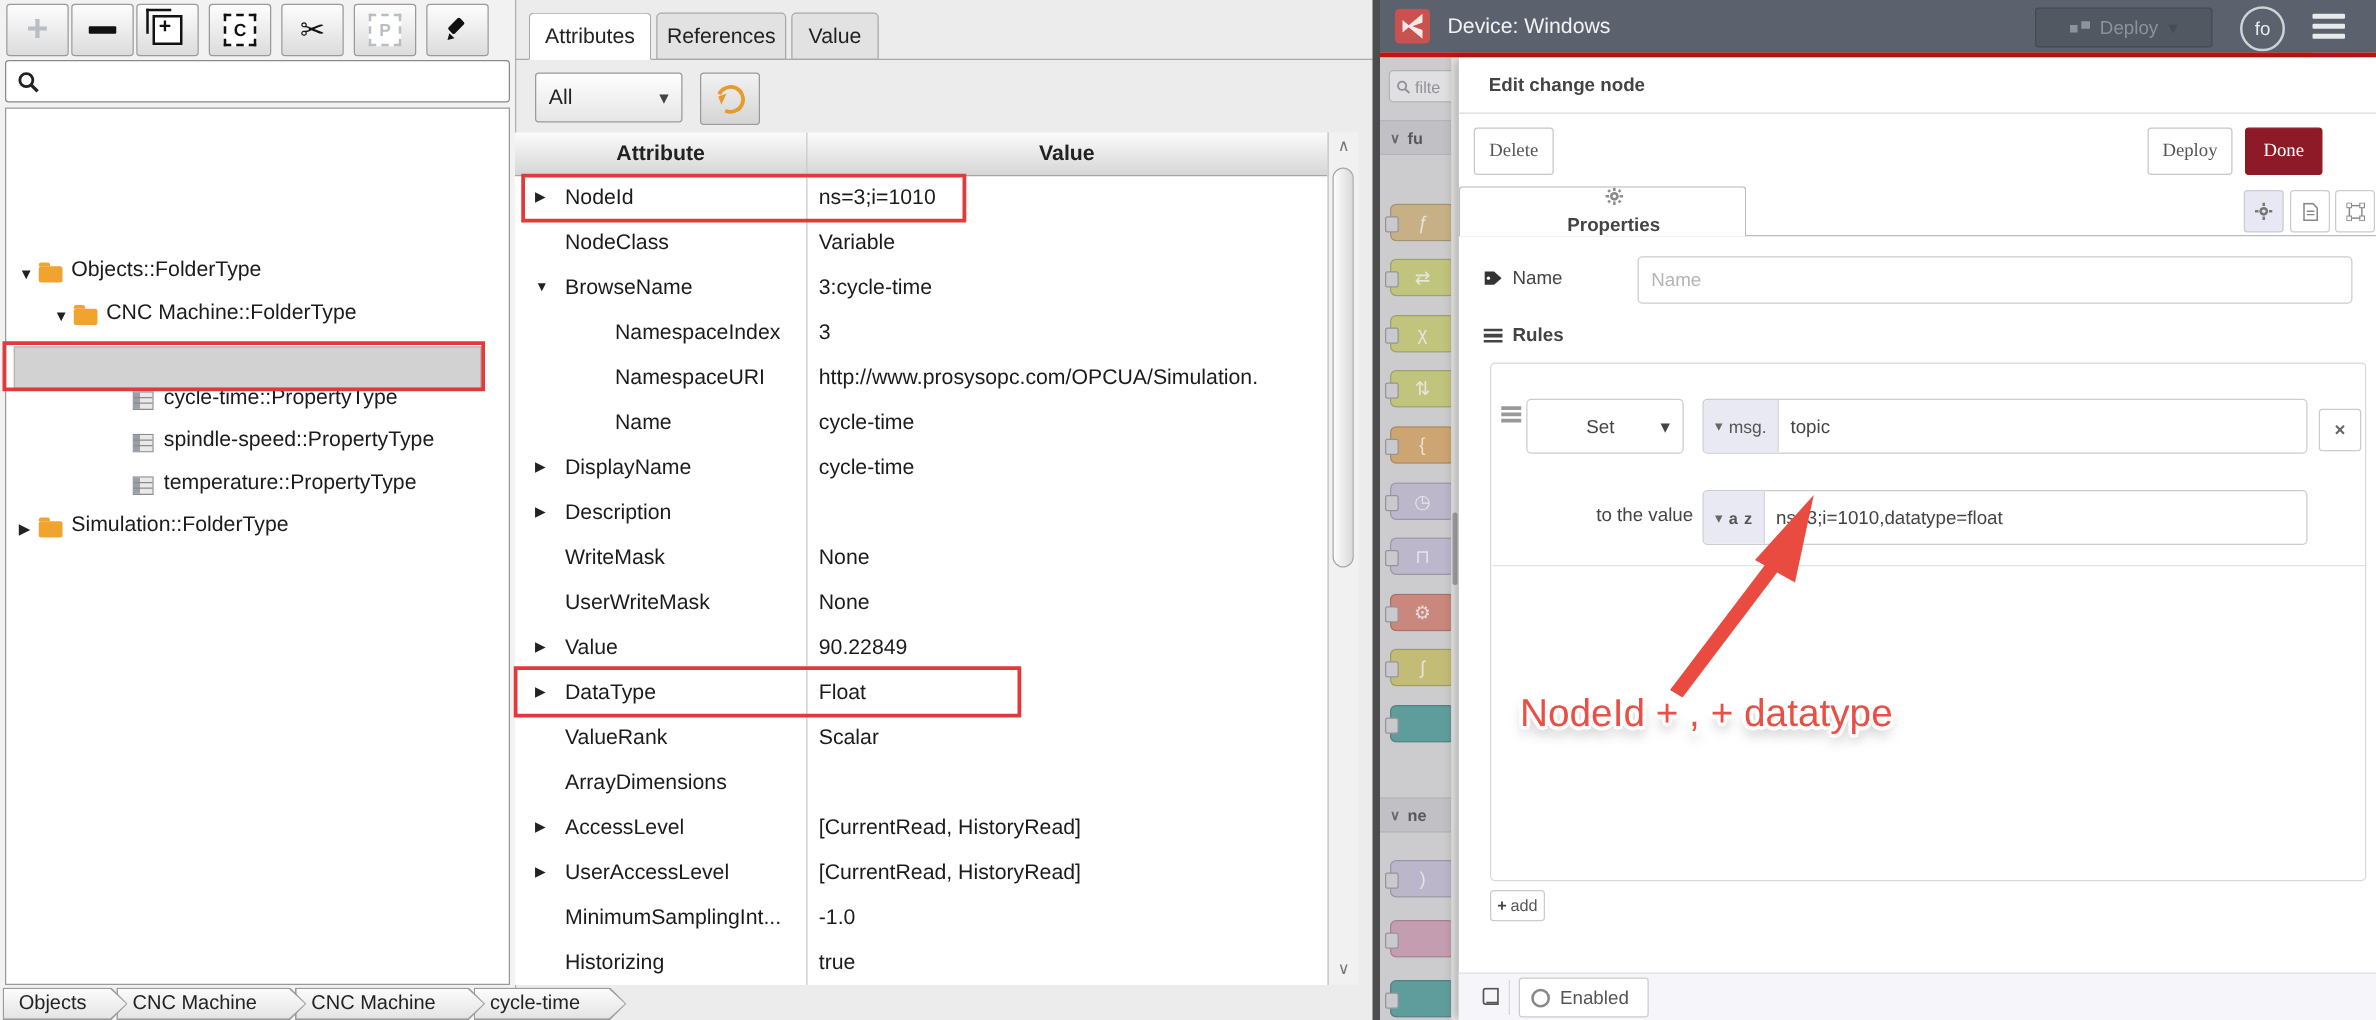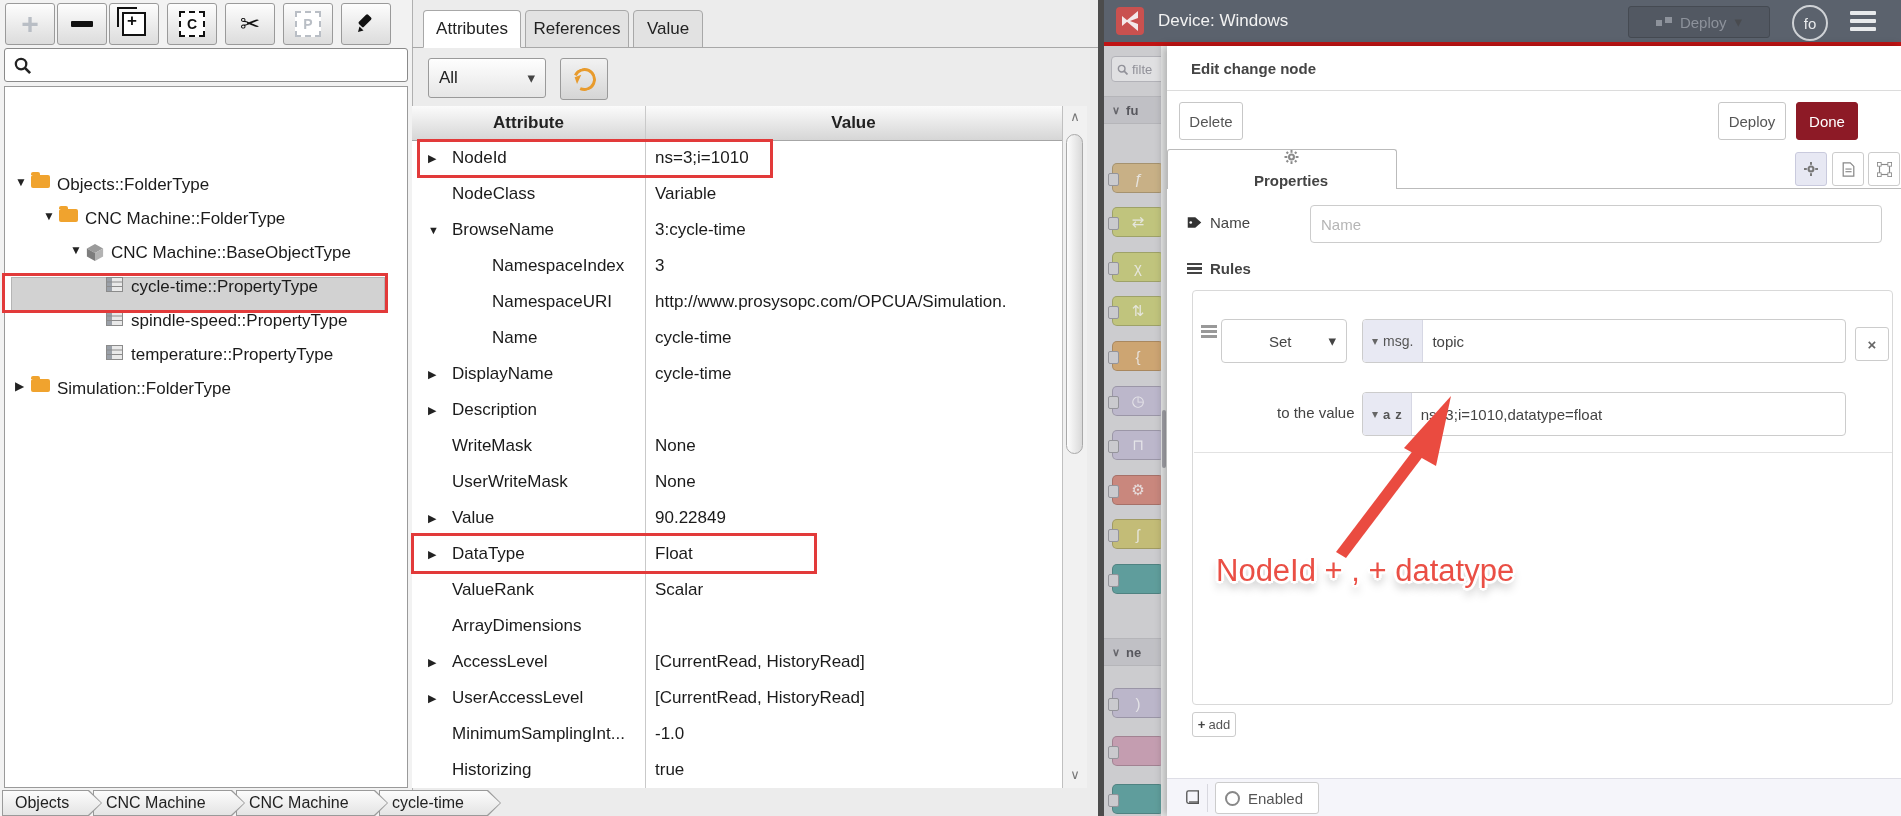--- a/index.html
+++ b/index.html
@@ -18,21 +18,21 @@
   .dupbox{width:20px;height:20px;border:2px solid #111;position:relative;background:#fff;}
   .dupbox::before{content:"+";position:absolute;left:3px;top:-3px;font-size:17px;font-weight:bold;color:#111;}
   .dupbox::after{content:"";position:absolute;left:-7px;top:-7px;width:18px;height:18px;border:2px solid #111;border-right:none;border-bottom:none;}
   .dashbox{width:22px;height:22px;border:2px dashed #111;display:flex;align-items:center;justify-content:center;
            font-size:14px;font-weight:bold;color:#111;background:#fff;}
   .dashbox.gray{border-color:#b9bec5;color:#b9bec5;}
   .icon-cut::before{content:"✂";font-size:24px;}
   .searchbox{left:4px;top:48px;width:404px;height:34px;background:#fff;border:1px solid #8a8a8a;border-radius:3px;
              display:flex;align-items:center;padding-left:8px;box-sizing:border-box;}
   .treepanel{left:4px;top:86px;width:404px;height:702px;background:#fff;border:1px solid #9a9a9a;box-sizing:border-box;overflow:hidden;}
-  .trow{position:absolute;height:34px;display:flex;align-items:flex-start;font-size:17px;color:#1b1b1b;white-space:nowrap;}
+  .trow{position:absolute;height:34px;display:flex;align-items:flex-end;font-size:17px;color:#1b1b1b;white-space:nowrap;margin-top:17px;}
   .ar{width:14px;display:inline-block;font-size:12px;color:#222;}
   .ar-d::before{content:"▼";}
   .ar-r::before{content:"▶";}
   .folder{width:19px;height:13px;background:#f0a32e;border-radius:2px;position:relative;margin:0 7px 0 2px;flex:0 0 auto;}
   .folder::before{content:"";position:absolute;left:0;top:-3px;width:9px;height:3px;background:#f0a32e;border-radius:2px 2px 0 0;}
   .sel-bg{left:6px;top:190px;width:374px;height:34px;background:#d2d2d2;border:1px solid #b5b5b5;box-sizing:border-box;}
   .redbox{border:3px solid #e23a3a;box-sizing:border-box;z-index:40;pointer-events:none;}
 
   
   .attrpanel{left:412px;top:0;width:686px;height:816px;background:#ececec;border-left:1px solid #b0b0b0;box-sizing:border-box;}
@@ -99,21 +99,21 @@
          display:flex;align-items:center;justify-content:center;color:rgba(255,255,255,0.85);font-size:15px;box-sizing:border-box;}
   .pnode::before{content:"";position:absolute;left:-5px;top:9px;width:9px;height:11px;background:#dadadd;border:1px solid #9d9da3;border-radius:2px;}
   .palsb{position:absolute;left:57px;top:46px;width:6px;height:770px;background:#eceded;}
   .palsb i{position:absolute;left:1px;top:364px;width:4px;height:58px;background:#a9a9af;border-radius:2px;}
 
   
   .tray{position:absolute;left:63px;top:46px;width:734px;height:770px;background:#fff;box-shadow:-4px 0 8px rgba(0,0,0,0.25);}
   .traytitle{position:absolute;left:24px;top:14px;font-size:15px;font-weight:bold;color:#444;}
   .trayline{position:absolute;left:0;top:44px;width:734px;height:1px;background:#dcdcdc;}
   .nbtn{position:absolute;height:38px;border:1px solid #c7c7c7;border-radius:3px;background:#fff;color:#555;
-        font-size:15px;display:flex;align-items:center;justify-content:center;box-sizing:border-box;}
+        font-size:15px;display:flex;align-items:center;justify-content:center;box-sizing:border-box;font-family:Liberation Serif, serif;}
   .nbtn.primary{background:#8d1a26;border-color:#8d1a26;color:#fff;}
   .proptab{position:absolute;left:0px;top:103px;width:230px;height:40px;background:#fff;border:1px solid #bbb;
            border-bottom:none;border-radius:3px 3px 0 0;display:flex;align-items:center;gap:8px;padding-left:18px;
            font-size:15px;font-weight:bold;color:#444;box-sizing:border-box;z-index:5;flex-direction:column;}
   .proptabline{position:absolute;left:0;top:142px;width:734px;height:1px;background:#bbb;}
   .minibtn{position:absolute;top:106px;width:32px;height:34px;border:1px solid #ccc;border-radius:3px;background:#fff;
            display:flex;align-items:center;justify-content:center;box-sizing:border-box;}
   .minibtn.sel{background:#e7e8f3;border-color:#c9cadd;}
   .formlabel{position:absolute;font-size:15px;color:#444;display:flex;align-items:center;gap:8px;}
   .field{position:absolute;border:1px solid #ccc;border-radius:4px;background:#fff;box-sizing:border-box;
@@ -190,29 +190,20 @@
       <div class="trow" style="left:10px;top:88px;">
         <span class="ar ar-d"></span>
         <span class="folder"></span>
         <span>Objects::FolderType</span>
       </div>
       <div class="trow" style="left:38px;top:122px;">
         <span class="ar ar-d"></span>
         <span class="folder"></span>
         <span>CNC Machine::FolderType</span>
       </div>
-      <div class="trow" style="left:65px;top:156px;">
-        <span class="ar ar-d"></span>
-        <svg width="18" height="19" viewBox="0 0 20 21" style="margin:0 7px 0 2px;">
-          <polygon points="10,1 19,6 10,11 1,6" fill="#9b9b9b"></polygon>
-          <polygon points="1,6 10,11 10,20 1,15" fill="#7d7d7d"></polygon>
-          <polygon points="19,6 10,11 10,20 19,15" fill="#b3b3b3"></polygon>
-        </svg>
-        <span>CNC Machine::BaseObjectType</span>
-      </div>
       <div class="trow" style="left:101px;top:190px;">
         <svg width="17" height="15" viewBox="0 0 17 15" style="margin:0 8px 0 0;">
           <rect x="0.5" y="0.5" width="16" height="14" fill="#e9e9e9" stroke="#8b8b8b"></rect>
           <rect x="1" y="1" width="5" height="13" fill="#9aa0a8"></rect>
           <line x1="1" y1="5" x2="16" y2="5" stroke="#8b8b8b"></line>
           <line x1="1" y1="9.5" x2="16" y2="9.5" stroke="#8b8b8b"></line>
         </svg>
         <span>cycle-time::PropertyType</span>
       </div>
       <div class="trow" style="left:101px;top:224px;">

